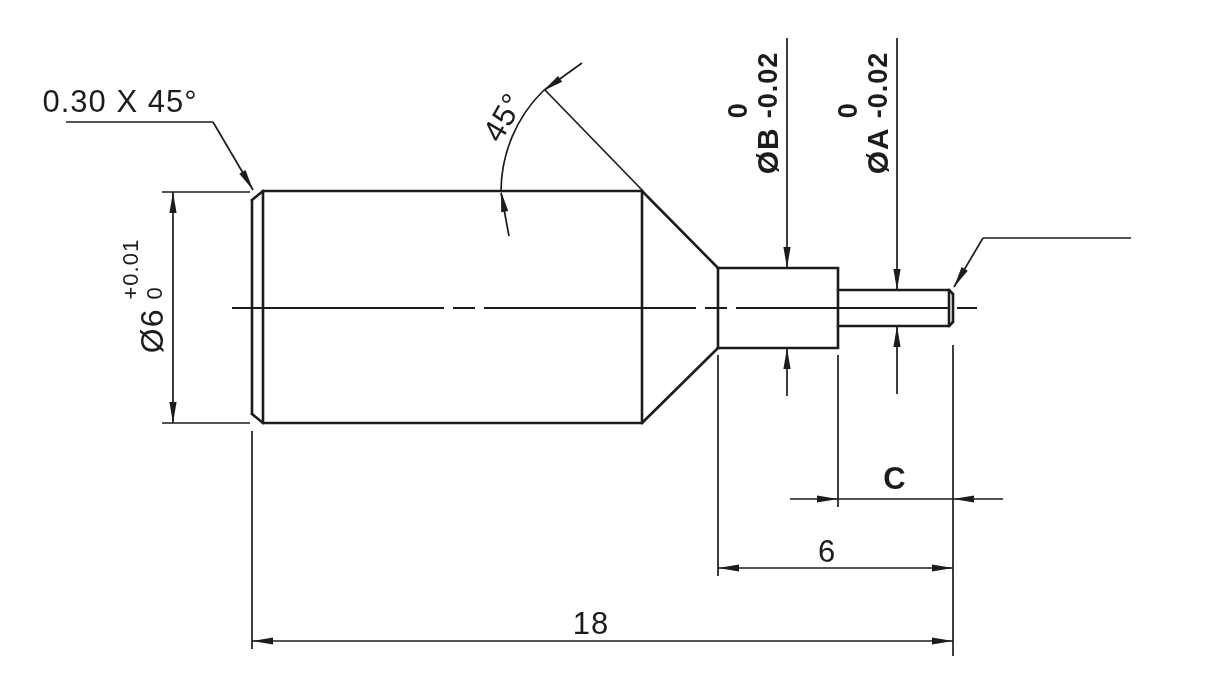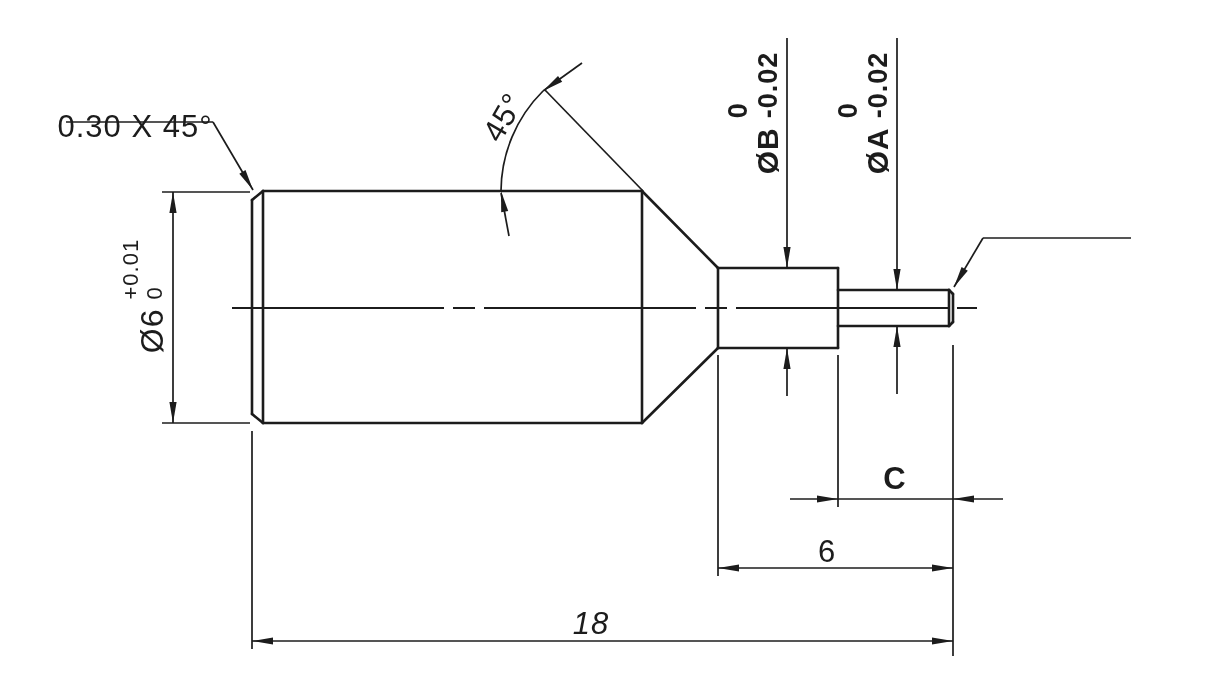--- a/index.html
+++ b/index.html
@@ -104,21 +104,21 @@
       <polygon class="ah" points="954,287 961.6,267.1 967.8,270.7"></polygon>
       <polygon class="ah" points="838,499 817,495.4 817,502.6"></polygon>
       <polygon class="ah" points="953,499 974,495.4 974,502.6"></polygon>
       <polygon class="ah" points="718,568 739,564.4 739,571.6"></polygon>
       <polygon class="ah" points="953,568 932,564.4 932,571.6"></polygon>
       <polygon class="ah" points="252,641 273,637.4 273,644.6"></polygon>
       <polygon class="ah" points="953,641 932,637.4 932,644.6"></polygon>
     </g>
   </svg>
 
-  <div class="lbl" style="left:35px; top:83px; width:200px; height:36px;margin-top:25px;">0.30 X 45°</div>
+  <div class="lbl" style="left:20px; top:83px; width:200px; height:36px;">0.30 X 45°</div>
 
 
   <div class="lbl angle" style="left:463px; top:99px; width:80px; height:36px;">45°</div>
 
   <div class="lbl rot90 dimtol dia-main" style="left:56px; top:264px; width:160px; height:64px;">
     <span class="nominal">Ø6</span>
     <span class="tolstack">
       <span>+0.01</span>
       <span>0</span>
     </span>
@@ -137,15 +137,15 @@
     <span class="tolstack">
       <span>0</span>
       <span>-0.02</span>
     </span>
   </div>
 
   <div class="lbl bold" style="left:865px; top:461px; width:60px; height:34px;">C</div>
 
   <div class="lbl" style="left:797px; top:534px; width:60px; height:34px;">6</div>
 
-  <div class="lbl" style="left:551px; top:606px; width:80px; height:34px;font-style:italic;">18</div>
+  <div class="lbl" style="left:551px; top:606px; width:80px; height:34px;">18</div>
 
 </div>
 
 </body></html>

